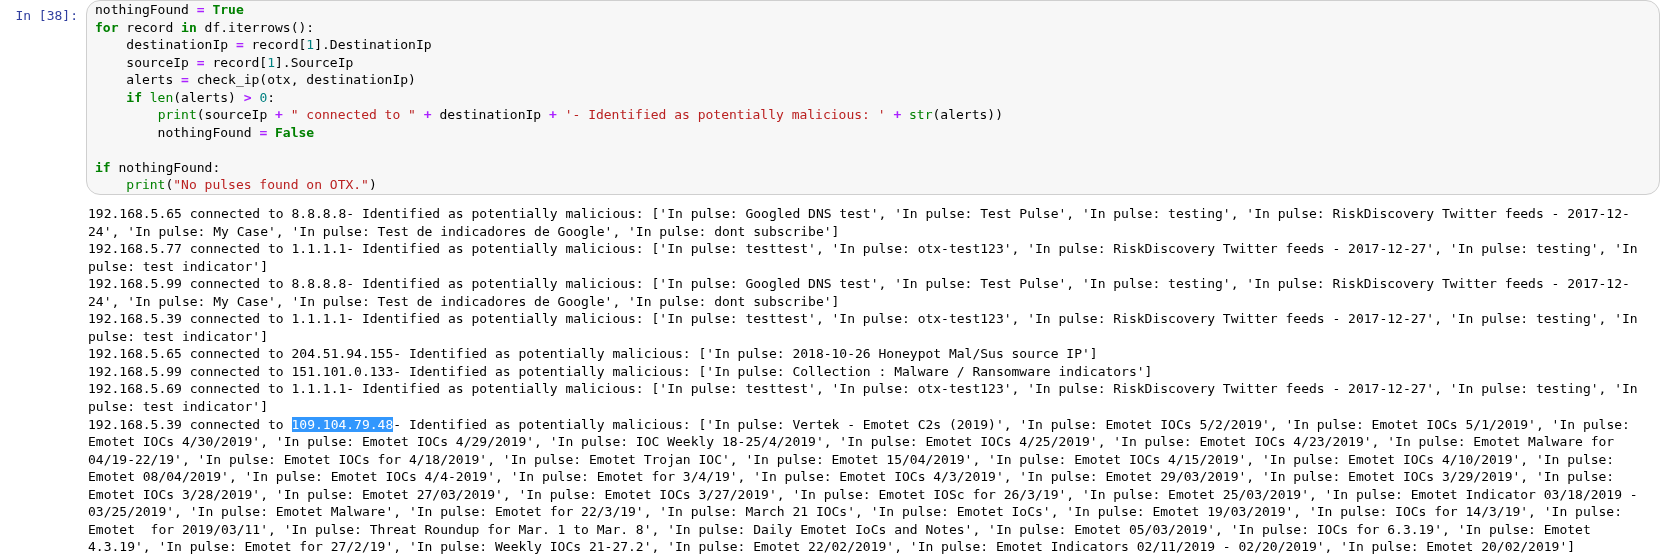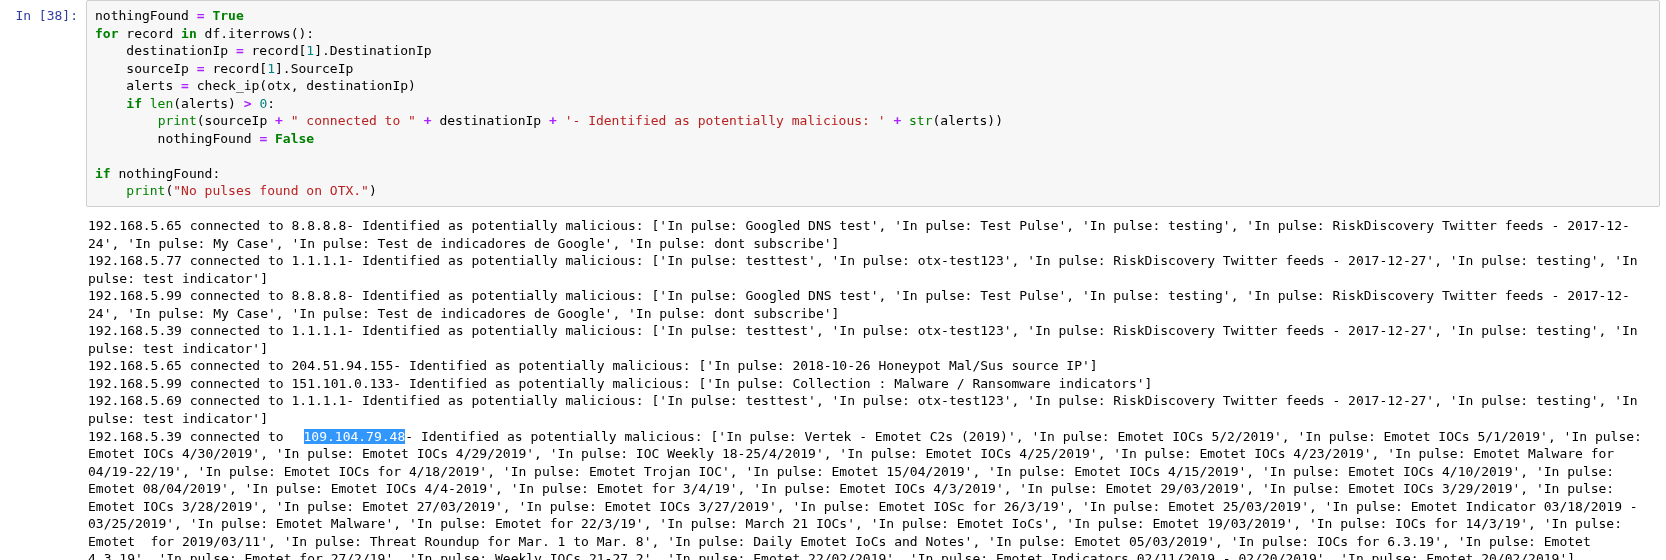--- a/index.html
+++ b/index.html
@@ -23,43 +23,42 @@
     color: #303F9F;
     font-family: inherit;
     font-size: 13px;
     user-select: none;
   }
   .prompt .pnum { font-weight: normal; }
   .cell-body { flex: 1 1 auto; }
   .input-area {
     border: 1px solid #cfcfcf;
     background: #f7f7f7;
-    border-radius: 2px;
-    padding: 6px 8px;
+    border-radius: 14px;
+    padding: 0 8px;
     margin-bottom: 6px;
     white-space: pre;
     overflow-x: auto;
     line-height: 1.35;
   }
   .output-area {
     padding: 4px 2px;
     white-space: pre-wrap;
     word-break: break-word;
     line-height: 1.35;
   }
   .k-kw   { color: #008000; font-weight: bold; }      
   .k-bi   { color: #008000; }                          
   .k-const{ color: #008000; font-weight: bold; }       
   .k-str  { color: #BA2121; }                          
   .k-op   { color: #AA22FF; font-weight: bold; }       
   .k-num  { color: #008080; }                          
   .hl {
     background: #3297fd;
     color: #fff;
-    margin-left: 12px;
   }
 </style>
 </head>
 <body>
 
 <div class="cell">
   <div class="prompt">
     <span>In</span>&nbsp;[<span class="pnum">38</span>]:
   </div>
   <div class="cell-body">

